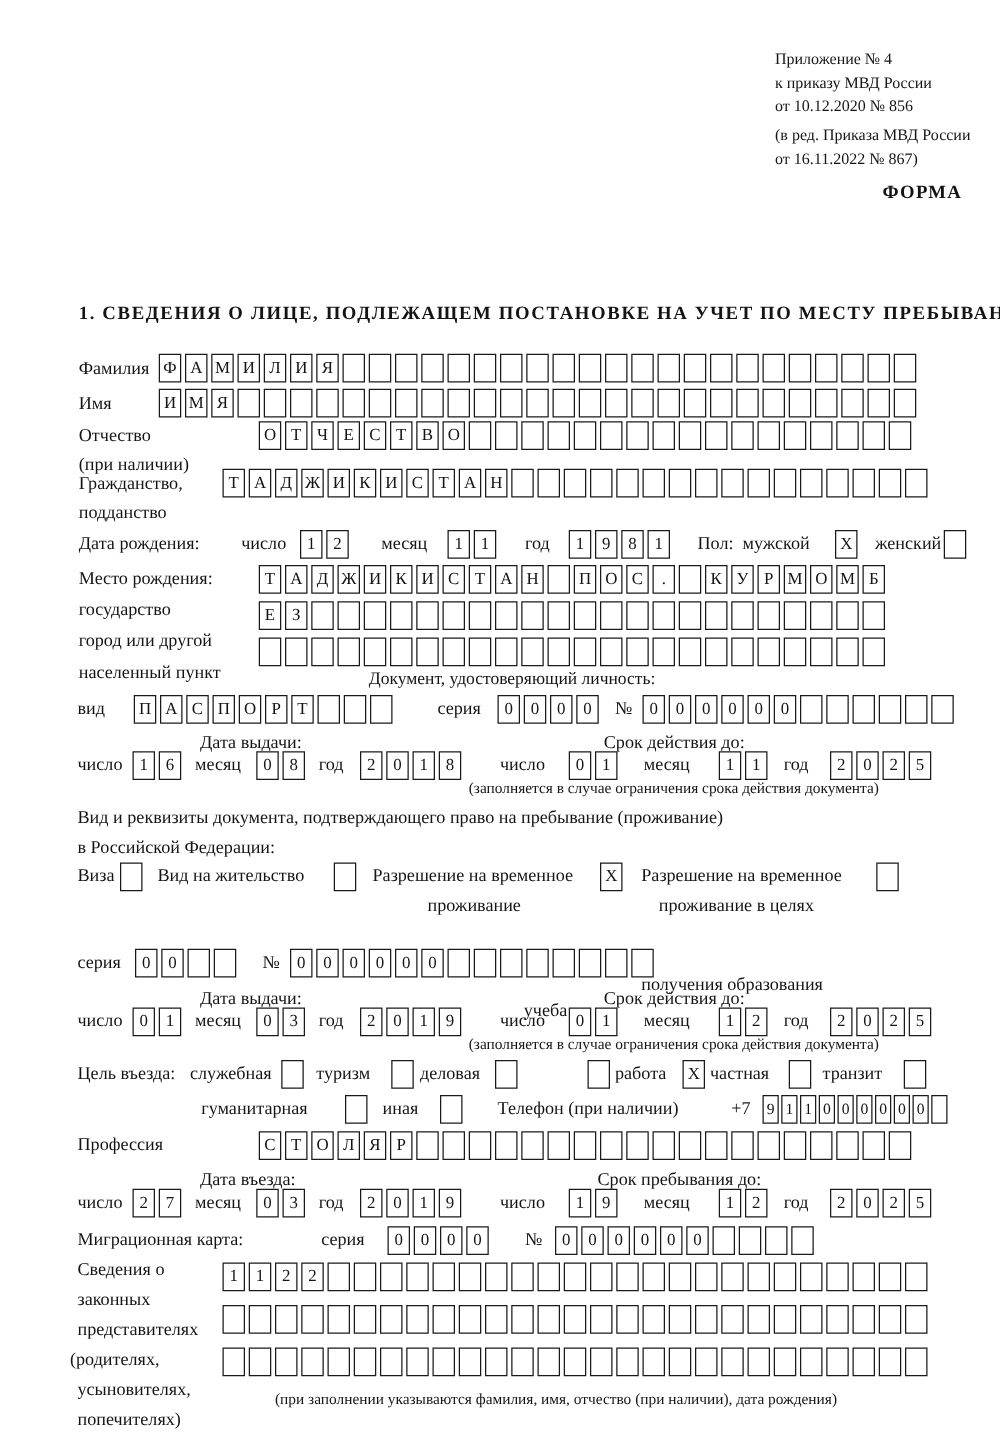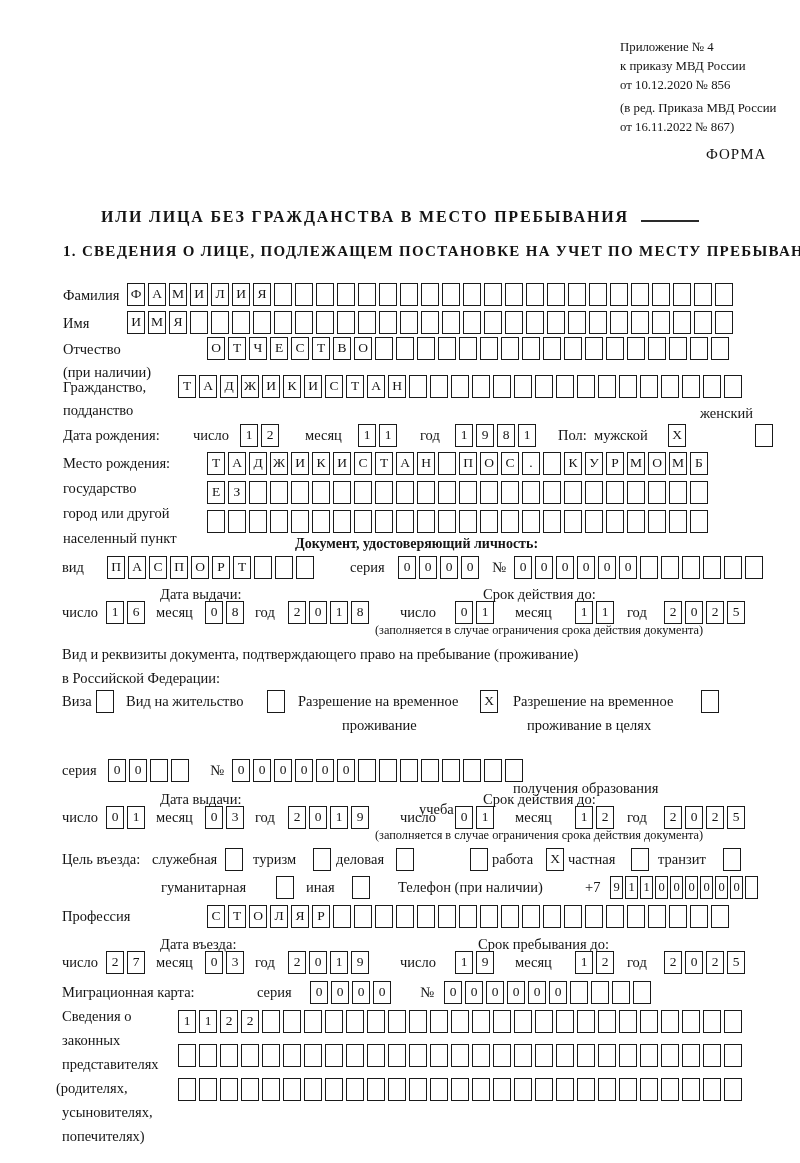--- a/index.html
+++ b/index.html
@@ -1,25 +1,25 @@
 <!DOCTYPE html>
 <html><head>
 <meta charset="utf-8">
 <style>
   html,body{margin:0;padding:0;background:#fff}
   .page{position:relative;width:800px;height:1163px;background:#fff;
         font-family:"Liberation Serif",serif;color:#141414;overflow:hidden}
   .abs{position:absolute;white-space:nowrap}
   .lbl{font-size:14.5px}
-  .b{font-weight:normal}
+  .b{font-weight:bold}
   .annex{font-size:12.8px;line-height:19px}
   .annex .rev{margin-top:4px}
   .title{width:800px;text-align:center;font-size:16px;letter-spacing:1.8px;font-weight:bold}
   .sect{font-size:15px;letter-spacing:1.3px;font-weight:bold}
-  .dochead{font-size:14px;font-weight:bold}
+  .dochead{font-size:14px;font-weight:normal}
   .note{font-size:12.3px}
   .cells{font-size:0;line-height:0}
   .cell{display:inline-block;width:16px;height:21px;border:1.6px solid #1a1a1a;margin-right:3px;
         text-align:center;font-size:13.5px;line-height:20px;vertical-align:top;background:#fff;
         font-family:"Liberation Serif",serif}
   .sm .cell{width:11px;margin-right:2px;font-size:12.5px}
   .blank-line{display:inline-block;width:58px;height:15px;border-bottom:2px solid #2a2a2a;margin-left:12px;vertical-align:baseline}
 </style>
 </head>
 <body>
@@ -28,23 +28,20 @@
 
   <div class="abs annex" style="left:620px;top:38px">
     <div>Приложение № 4</div>
     <div>к приказу МВД России</div>
     <div>от 10.12.2020 № 856</div>
     <div class="rev">(в ред. Приказа МВД России</div>
     <div>от 16.11.2022 № 867)</div>
   </div>
   <div class="abs b" style="left:706px;top:146px;font-size:15px;letter-spacing:1px">ФОРМА</div>
 
-  <div class="abs title" style="left:0;top:205px">
-    <span>ИЛИ ЛИЦА БЕЗ ГРАЖДАНСТВА В МЕСТО ПРЕБЫВАНИЯ</span><span class="blank-line"></span>
-  </div>
 
   <div class="abs sect" style="left:63px;top:243px">1. СВЕДЕНИЯ О ЛИЦЕ, ПОДЛЕЖАЩЕМ ПОСТАНОВКЕ НА УЧЕТ ПО МЕСТУ ПРЕБЫВАНИЯ</div>
 
   <div class="abs lbl" style="left:63px;top:287px">Фамилия</div>
   <div class="abs cells" style="left:127px;top:283px"><span class="cell">Ф</span><span class="cell">А</span><span class="cell">М</span><span class="cell">И</span><span class="cell">Л</span><span class="cell">И</span><span class="cell">Я</span><span class="cell"></span><span class="cell"></span><span class="cell"></span><span class="cell"></span><span class="cell"></span><span class="cell"></span><span class="cell"></span><span class="cell"></span><span class="cell"></span><span class="cell"></span><span class="cell"></span><span class="cell"></span><span class="cell"></span><span class="cell"></span><span class="cell"></span><span class="cell"></span><span class="cell"></span><span class="cell"></span><span class="cell"></span><span class="cell"></span><span class="cell"></span><span class="cell"></span></div>
 
   <div class="abs lbl" style="left:63px;top:315px">Имя</div>
   <div class="abs cells" style="left:127px;top:311px"><span class="cell">И</span><span class="cell">М</span><span class="cell">Я</span><span class="cell"></span><span class="cell"></span><span class="cell"></span><span class="cell"></span><span class="cell"></span><span class="cell"></span><span class="cell"></span><span class="cell"></span><span class="cell"></span><span class="cell"></span><span class="cell"></span><span class="cell"></span><span class="cell"></span><span class="cell"></span><span class="cell"></span><span class="cell"></span><span class="cell"></span><span class="cell"></span><span class="cell"></span><span class="cell"></span><span class="cell"></span><span class="cell"></span><span class="cell"></span><span class="cell"></span><span class="cell"></span><span class="cell"></span></div>
 
   <div class="abs lbl" style="left:63px;top:341px">Отчество</div>
@@ -58,21 +55,21 @@
   <div class="abs lbl" style="left:63px;top:427px">Дата рождения:</div>
   <div class="abs lbl" style="left:193px;top:427px">число</div>
   <div class="abs cells" style="left:240px;top:424px"><span class="cell">1</span><span class="cell">2</span></div>
   <div class="abs lbl" style="left:305px;top:427px">месяц</div>
   <div class="abs cells" style="left:358px;top:424px"><span class="cell">1</span><span class="cell">1</span></div>
   <div class="abs lbl" style="left:420px;top:427px">год</div>
   <div class="abs cells" style="left:455px;top:424px"><span class="cell">1</span><span class="cell">9</span><span class="cell">8</span><span class="cell">1</span></div>
   <div class="abs lbl" style="left:558px;top:427px">Пол:</div>
   <div class="abs lbl" style="left:594px;top:427px">мужской</div>
   <div class="abs cells" style="left:668px;top:424px"><span class="cell">X</span></div>
-  <div class="abs lbl" style="left:700px;top:405px">женский</div>
+  <div class="abs lbl" style="left:700px;top:427px">женский</div>
   <div class="abs cells" style="left:755px;top:424px"><span class="cell"></span></div>
 
   <div class="abs lbl" style="left:63px;top:455px">Место рождения:</div>
   <div class="abs lbl" style="left:63px;top:480px">государство</div>
   <div class="abs lbl" style="left:63px;top:505px">город или другой</div>
   <div class="abs lbl" style="left:63px;top:530px">населенный пункт</div>
   <div class="abs cells" style="left:207px;top:452px"><span class="cell">Т</span><span class="cell">А</span><span class="cell">Д</span><span class="cell">Ж</span><span class="cell">И</span><span class="cell">К</span><span class="cell">И</span><span class="cell">С</span><span class="cell">Т</span><span class="cell">А</span><span class="cell">Н</span><span class="cell"></span><span class="cell">П</span><span class="cell">О</span><span class="cell">С</span><span class="cell">.</span><span class="cell"></span><span class="cell">К</span><span class="cell">У</span><span class="cell">Р</span><span class="cell">М</span><span class="cell">О</span><span class="cell">М</span><span class="cell">Б</span></div>
   <div class="abs cells" style="left:207px;top:481px"><span class="cell">Е</span><span class="cell">З</span><span class="cell"></span><span class="cell"></span><span class="cell"></span><span class="cell"></span><span class="cell"></span><span class="cell"></span><span class="cell"></span><span class="cell"></span><span class="cell"></span><span class="cell"></span><span class="cell"></span><span class="cell"></span><span class="cell"></span><span class="cell"></span><span class="cell"></span><span class="cell"></span><span class="cell"></span><span class="cell"></span><span class="cell"></span><span class="cell"></span><span class="cell"></span><span class="cell"></span></div>
   <div class="abs cells" style="left:207px;top:510px"><span class="cell"></span><span class="cell"></span><span class="cell"></span><span class="cell"></span><span class="cell"></span><span class="cell"></span><span class="cell"></span><span class="cell"></span><span class="cell"></span><span class="cell"></span><span class="cell"></span><span class="cell"></span><span class="cell"></span><span class="cell"></span><span class="cell"></span><span class="cell"></span><span class="cell"></span><span class="cell"></span><span class="cell"></span><span class="cell"></span><span class="cell"></span><span class="cell"></span><span class="cell"></span><span class="cell"></span></div>
 
@@ -186,14 +183,15 @@
 
   <div class="abs lbl" style="left:62px;top:1008px">Сведения о</div>
   <div class="abs lbl" style="left:62px;top:1032px">законных</div>
   <div class="abs lbl" style="left:62px;top:1056px">представителях</div>
   <div class="abs lbl" style="left:56px;top:1080px">(родителях,</div>
   <div class="abs lbl" style="left:62px;top:1104px">усыновителях,</div>
   <div class="abs lbl" style="left:62px;top:1128px">попечителях)</div>
   <div class="abs cells" style="left:178px;top:1010px"><span class="cell">1</span><span class="cell">1</span><span class="cell">2</span><span class="cell">2</span><span class="cell"></span><span class="cell"></span><span class="cell"></span><span class="cell"></span><span class="cell"></span><span class="cell"></span><span class="cell"></span><span class="cell"></span><span class="cell"></span><span class="cell"></span><span class="cell"></span><span class="cell"></span><span class="cell"></span><span class="cell"></span><span class="cell"></span><span class="cell"></span><span class="cell"></span><span class="cell"></span><span class="cell"></span><span class="cell"></span><span class="cell"></span><span class="cell"></span><span class="cell"></span></div>
   <div class="abs cells" style="left:178px;top:1044px"><span class="cell"></span><span class="cell"></span><span class="cell"></span><span class="cell"></span><span class="cell"></span><span class="cell"></span><span class="cell"></span><span class="cell"></span><span class="cell"></span><span class="cell"></span><span class="cell"></span><span class="cell"></span><span class="cell"></span><span class="cell"></span><span class="cell"></span><span class="cell"></span><span class="cell"></span><span class="cell"></span><span class="cell"></span><span class="cell"></span><span class="cell"></span><span class="cell"></span><span class="cell"></span><span class="cell"></span><span class="cell"></span><span class="cell"></span><span class="cell"></span></div>
   <div class="abs cells" style="left:178px;top:1078px"><span class="cell"></span><span class="cell"></span><span class="cell"></span><span class="cell"></span><span class="cell"></span><span class="cell"></span><span class="cell"></span><span class="cell"></span><span class="cell"></span><span class="cell"></span><span class="cell"></span><span class="cell"></span><span class="cell"></span><span class="cell"></span><span class="cell"></span><span class="cell"></span><span class="cell"></span><span class="cell"></span><span class="cell"></span><span class="cell"></span><span class="cell"></span><span class="cell"></span><span class="cell"></span><span class="cell"></span><span class="cell"></span><span class="cell"></span><span class="cell"></span></div>
+  <div class="abs note" style="left:220px;top:1112px">(при заполнении указываются фамилия, имя, отчество (при наличии), дата рождения)</div>
 
 </div>
 
 </body></html>

